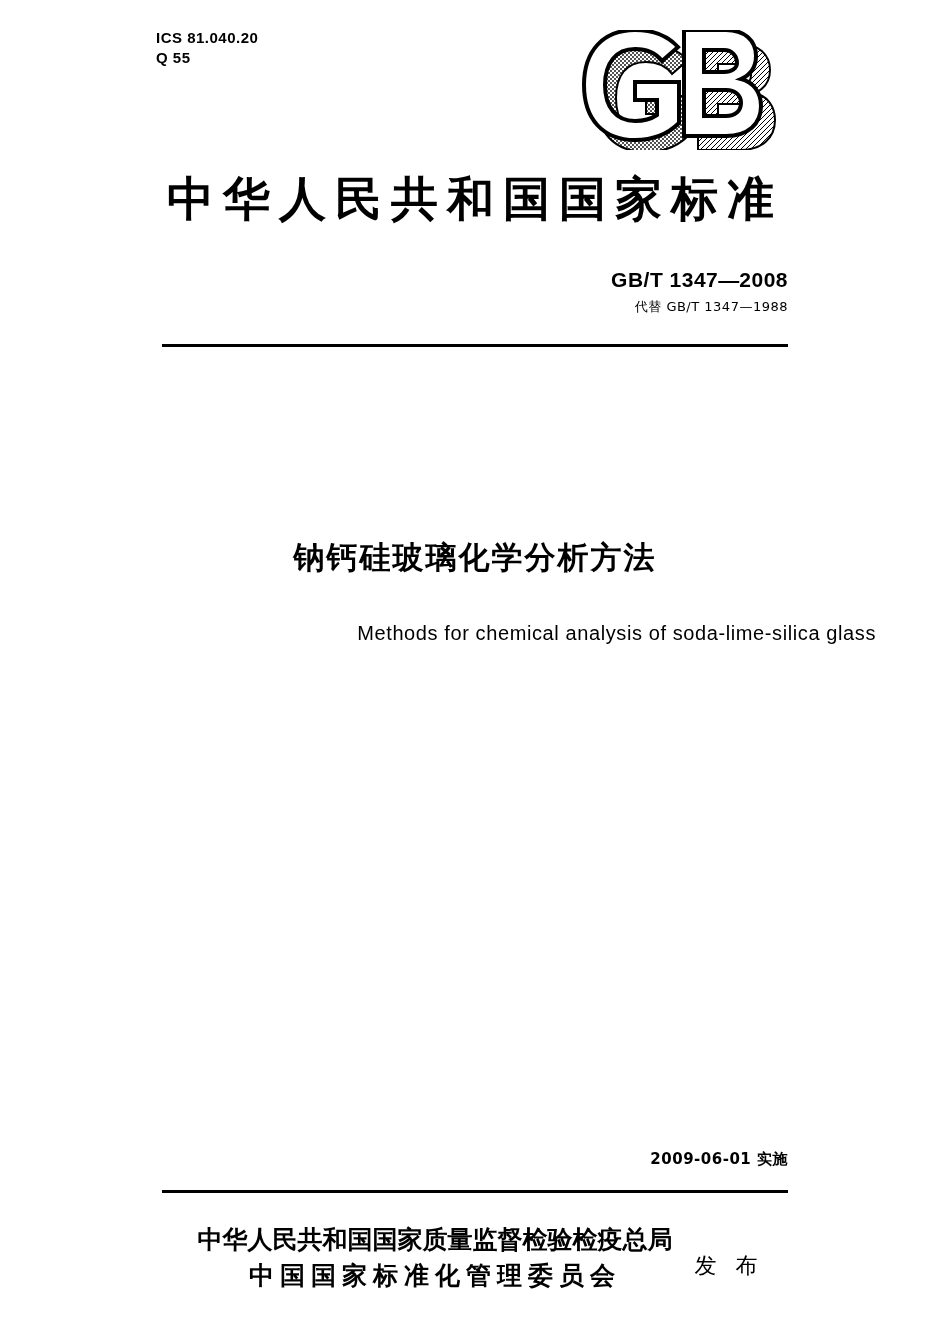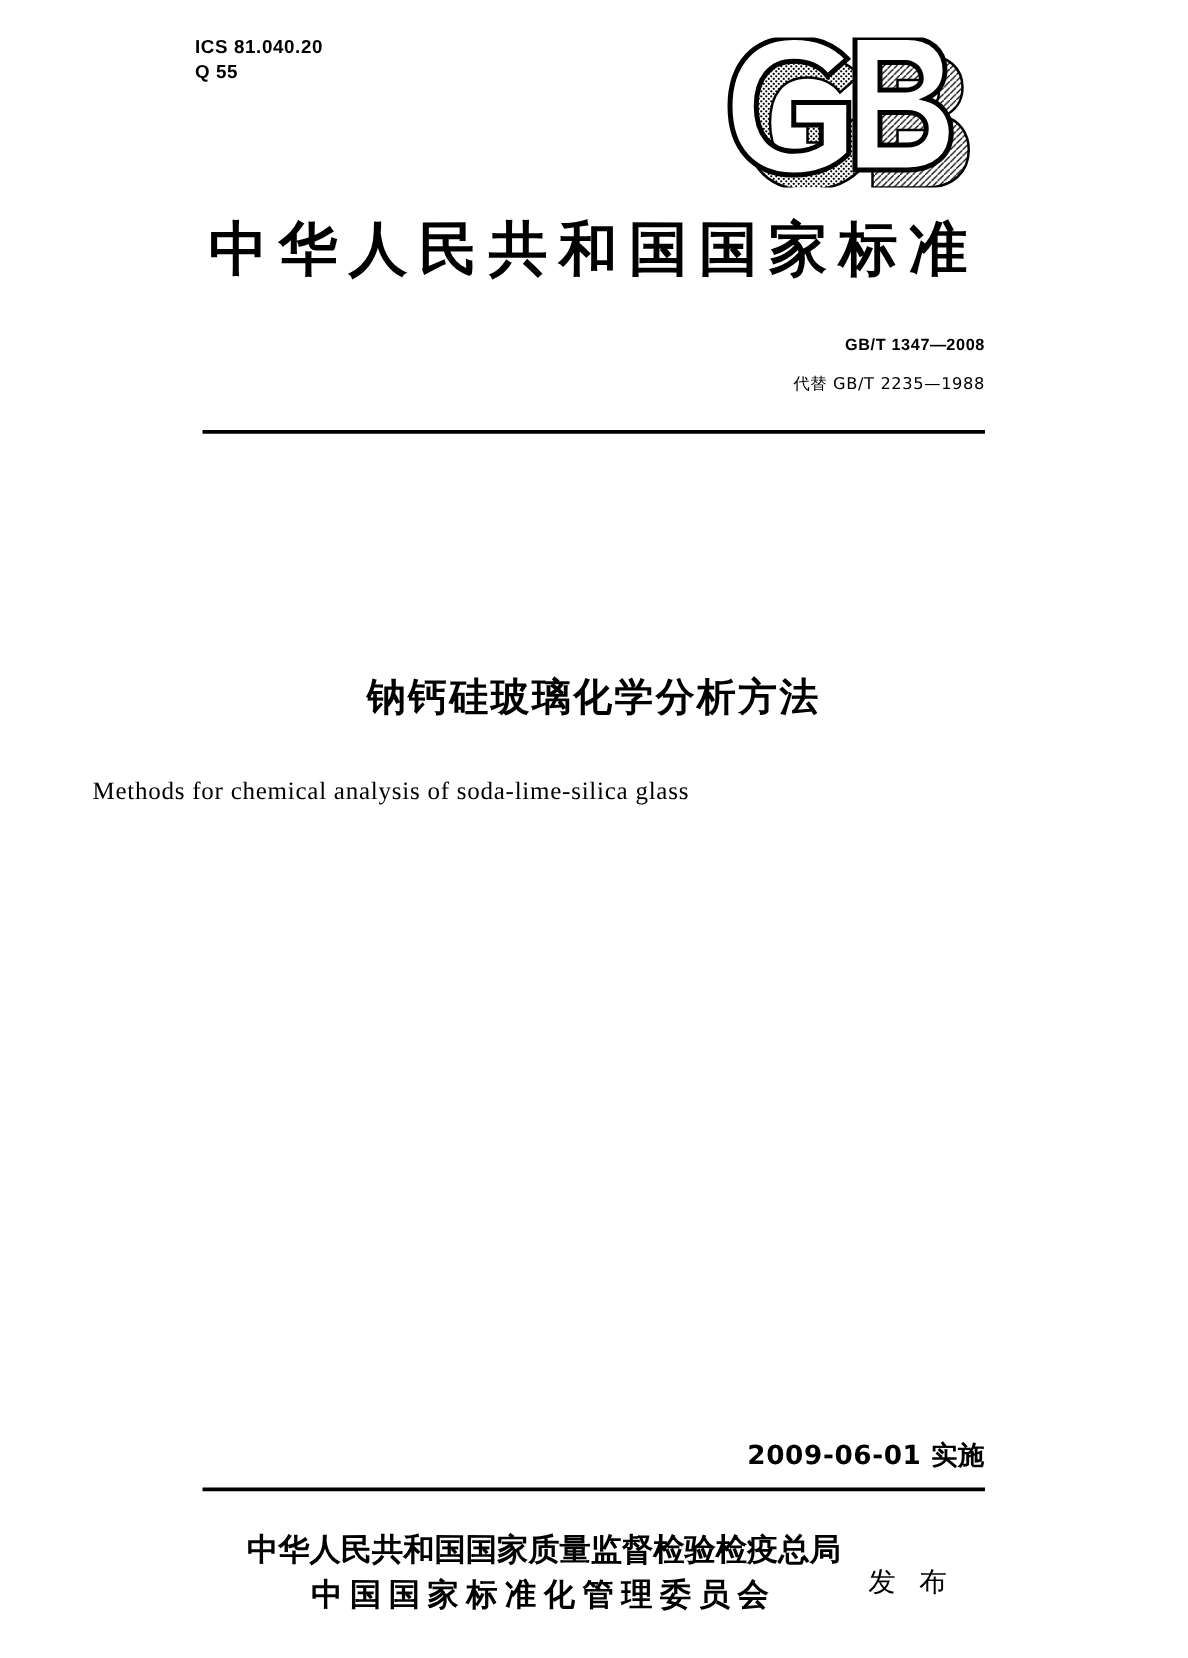--- a/index.html
+++ b/index.html
@@ -57,21 +57,21 @@
   }
 
   
   .std-no {
     position: absolute;
     right: 88px;
     top: 268px;
     text-align: center;
     font-family: "Liberation Sans", sans-serif;
     font-weight: bold;
-    font-size: 13px;
+    font-size: 21px;
     letter-spacing: 0.5px;
   }
   .std-no .sep { letter-spacing: 0px; }
   .std-replace {
     position: absolute;
     right: 88px;
     top: 298px;
     text-align: right;
     font-family: "DejaVu Sans", sans-serif;
     font-size: 13px;
@@ -100,43 +100,43 @@
     font-size: 31px;
     letter-spacing: 2px;
   }
 
   
   .doc-title-en {
     position: absolute;
     left: 0;
     right: 0;
     top: 622px;
-    text-align: left;
-    font-family: Liberation Serif, serif;
+    text-align: right;
+    font-family: Liberation Sans, sans-serif;
     font-size: 20px;
     letter-spacing: 0.6px;
   }
 
   
   .date-issue {
     position: absolute;
     left: 88px;
     top: 1150px;
     font-family: "DejaVu Sans", sans-serif;
     font-weight: bold;
     font-size: 21px;
     letter-spacing: 0.5px;
   }
   .date-impl {
     position: absolute;
     right: 88px;
     top: 1150px;
     font-family: "DejaVu Sans", sans-serif;
     font-weight: bold;
-    font-size: 21px;
+    font-size: 15px;
     letter-spacing: 0.5px;
     text-align: right;
   }
 
   
   .rule-bottom {
     position: absolute;
     left: 88px;
     right: 88px;
     top: 1190px;
@@ -214,21 +214,21 @@
                M124,20 L124,42 L144,42 C152,42 157,38 157,33 C157,26 152,20 144,20 Z
                M124,60 L124,86 L146,86 C155,86 161,81 161,73 C161,65 155,60 146,60 Z" fill="#ffffff" stroke="#000000" stroke-width="4"></path>
     </svg>
   </div>
 
   <div class="std-title">中华人民共和国国家标准</div>
 
   <div class="std-no">
     <span>GB/T 1347</span><span class="sep">—</span><span>2008</span>
   </div>
-  <div class="std-replace">代替 GB/T 2235—1988</div>
+  <div class="std-replace">代替 GB/T 1347—1988</div>
 
   <div class="rule-top"></div>
 
   <div class="doc-title-cn">钠钙硅玻璃化学分析方法</div>
   <div class="doc-title-en">Methods for chemical analysis of soda-lime-silica glass</div>
 
   <div class="date-impl">2009-06-01 实施</div>
 
   <div class="rule-bottom"></div>
 

